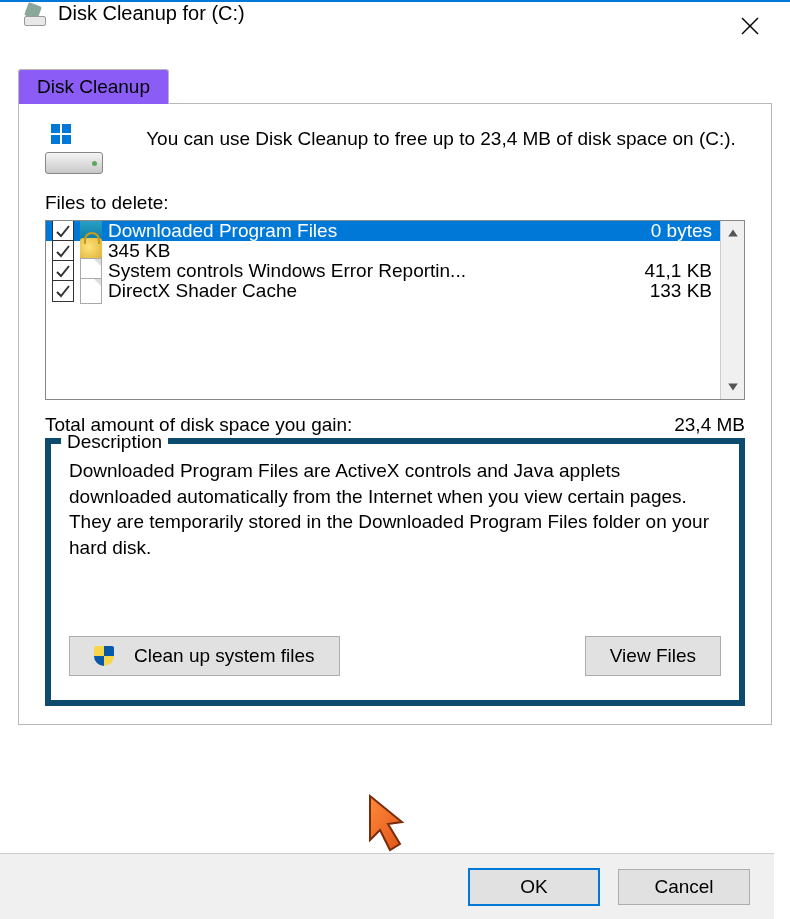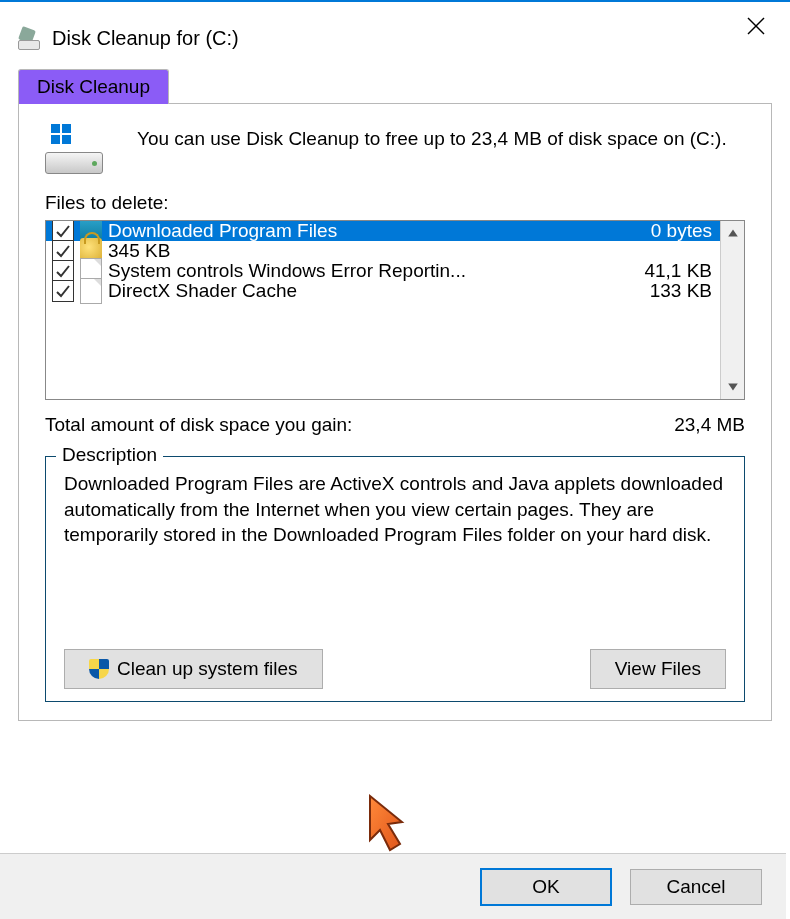--- a/index.html
+++ b/index.html
@@ -13,23 +13,23 @@
 }
 .window {
   width: 790px;
   height: 919px;
   border-top: 2px solid #0078d7;
   background: #fff;
   position: relative;
 }
 .titlebar {
   display: flex;
-  align-items: flex-end;
+  align-items: flex-start;
   height: 48px;
-  padding: 0 4px;
+  padding: 0 10px;
 }
 .titlebar .app-icon {
   width: 24px;
   height: 24px;
   margin: 0 10px 0 14px;
   position: relative;
 }
 .titlebar .app-icon .brush {
   position: absolute;
   width: 14px; height: 14px;
@@ -87,20 +87,21 @@
   padding: 22px 26px 18px 26px;
   position: relative;
   z-index: 1;
 }
 
 .intro-row {
   display: flex;
   align-items: flex-start;
   gap: 34px;
   margin-bottom: 18px;
+  text-align: center;
 }
 .cleanup-icon {
   width: 58px;
   height: 48px;
   position: relative;
   flex-shrink: 0;
 }
 .cleanup-icon .win-logo {
   position: absolute;
   top: -2px; left: 6px;
@@ -233,23 +234,23 @@
 .scrollbar .arrow.down { margin-top:auto; }
 
 .total-row {
   display: flex;
   margin-top: 14px;
   font-size: 19px;
 }
 .total-row .val { margin-left: auto; }
 
 .fieldset {
-  border: 1px solid #0c4a6e;
-  margin-top: 20px;
-  padding: 14px 18px 12px 18px;
+  border: 6px solid #0c4a6e;
+  margin-top: 2px;
+  padding: 14px 18px 24px 18px;
   position: relative;
 }
 .fieldset-legend {
   position: absolute;
   top: -13px;
   left: 10px;
   background: #fff;
   padding: 0 6px;
   font-size: 19px;
 }
@@ -263,36 +264,36 @@
   margin-top: 18px;
 }
 .win-btn {
   background: #e1e1e1;
   border: 1px solid #adadad;
   font-size: 19px;
   padding: 8px 24px;
   cursor: pointer;
   display: flex;
   align-items: center;
-  gap: 8px;
+  gap: 20px;
   font-family: inherit;
 }
 .shield-icon {
   width: 20px; height: 20px;
   position: relative;
 }
 .shield-icon .q { position:absolute; width:50%; height:50%; }
 .shield-icon .q.bl { bottom:0; left:0; background:#0a58a8; border-radius: 0 0 0 10px;}
 .shield-icon .q.tr { top:0; right:0; background:#0a58a8; border-radius: 0 2px 0 0;}
 .shield-icon .q.tl { top:0; left:0; background:#f7d64a; border-radius: 2px 0 0 0;}
 .shield-icon .q.br { bottom:0; right:0; background:#f7d64a; border-radius: 0 0 10px 0;}
 
 .footer {
   position: absolute;
-  bottom: 0; left: 0; right: 4px;
+  bottom: 0; left: 0; right: 16px;
   height: 66px;
   background: #f0f0f0;
   border-top: 1px solid #ccc;
   display: flex;
   align-items: center;
   justify-content: flex-end;
   padding-right: 24px;
   gap: 18px;
 }
 .footer .win-btn {

